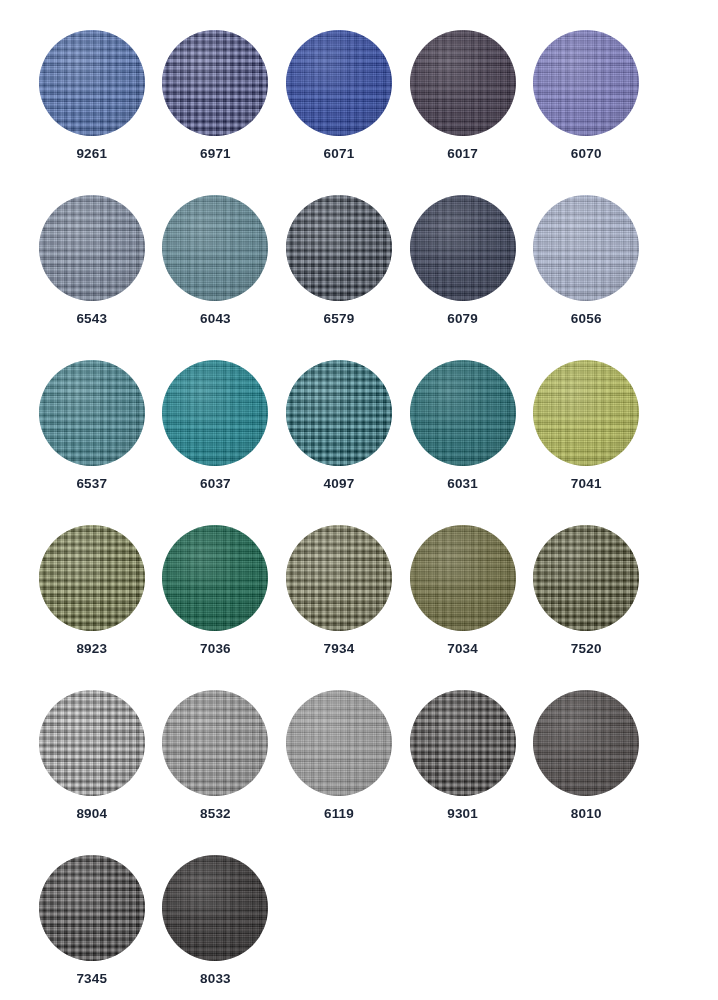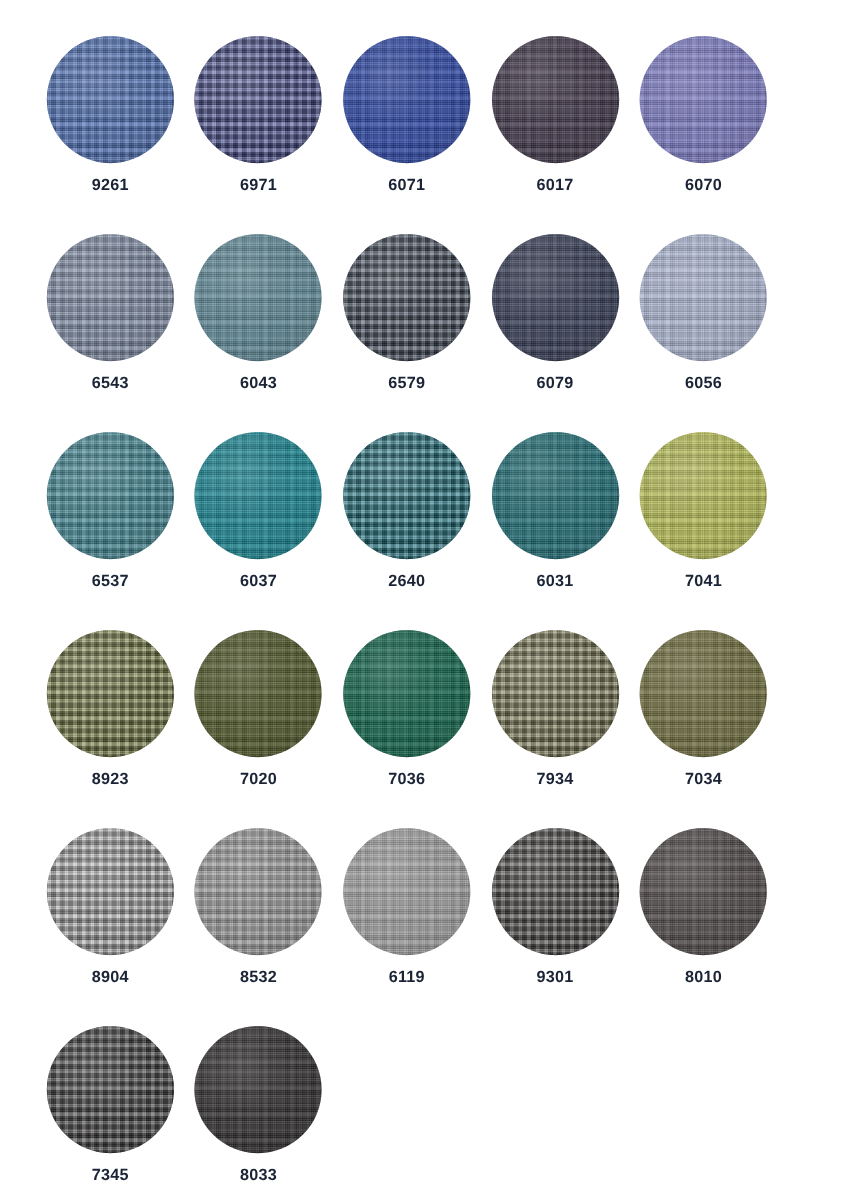--- a/index.html
+++ b/index.html
@@ -234,21 +234,21 @@
       </div>
       <div class="swatch-label">6037</div>
     </div>
     <div class="swatch-cell">
       <div class="swatch-disc" style="background-color: rgb(19, 112, 127); --hi: 0.3; --lo: 0.38;">
         <div class="weave weave-blocks"></div>
         <div class="weave weave-warp"></div>
         <div class="weave weave-thread"></div>
         <div class="weave weave-shade"></div>
       </div>
-      <div class="swatch-label">2640</div>
+      <div class="swatch-label">4097</div>
     </div>
     <div class="swatch-cell">
       <div class="swatch-disc" style="background-color: rgb(29, 106, 114); --hi: 0.085; --lo: 0.115;">
         <div class="weave weave-blocks"></div>
         <div class="weave weave-warp"></div>
         <div class="weave weave-thread"></div>
         <div class="weave weave-shade"></div>
       </div>
       <div class="swatch-label">6031</div>
     </div>
@@ -264,29 +264,20 @@
     <div class="swatch-cell">
       <div class="swatch-disc" style="background-color: rgb(121, 128, 63); --hi: 0.3; --lo: 0.38;">
         <div class="weave weave-blocks"></div>
         <div class="weave weave-warp"></div>
         <div class="weave weave-thread"></div>
         <div class="weave weave-shade"></div>
       </div>
       <div class="swatch-label">8923</div>
     </div>
     <div class="swatch-cell">
-      <div class="swatch-disc" style="background-color: rgb(77, 85, 39); --hi: 0.085; --lo: 0.115;">
-        <div class="weave weave-blocks"></div>
-        <div class="weave weave-warp"></div>
-        <div class="weave weave-thread"></div>
-        <div class="weave weave-shade"></div>
-      </div>
-      <div class="swatch-label">7020</div>
-    </div>
-    <div class="swatch-cell">
       <div class="swatch-disc" style="background-color: rgb(15, 97, 72); --hi: 0.085; --lo: 0.115;">
         <div class="weave weave-blocks"></div>
         <div class="weave weave-warp"></div>
         <div class="weave weave-thread"></div>
         <div class="weave weave-shade"></div>
       </div>
       <div class="swatch-label">7036</div>
     </div>
     <div class="swatch-cell">
       <div class="swatch-disc" style="background-color: rgb(125, 124, 82); --hi: 0.3; --lo: 0.38;">
@@ -300,20 +291,29 @@
     <div class="swatch-cell">
       <div class="swatch-disc" style="background-color: rgb(109, 107, 60); --hi: 0.085; --lo: 0.115;">
         <div class="weave weave-blocks"></div>
         <div class="weave weave-warp"></div>
         <div class="weave weave-thread"></div>
         <div class="weave weave-shade"></div>
       </div>
       <div class="swatch-label">7034</div>
     </div>
     <div class="swatch-cell">
+      <div class="swatch-disc" style="background-color: rgb(91, 92, 49); --hi: 0.3; --lo: 0.38;">
+        <div class="weave weave-blocks"></div>
+        <div class="weave weave-warp"></div>
+        <div class="weave weave-thread"></div>
+        <div class="weave weave-shade"></div>
+      </div>
+      <div class="swatch-label">7520</div>
+    </div>
+    <div class="swatch-cell">
       <div class="swatch-disc" style="background-color: rgb(179, 179, 179); --hi: 0.3; --lo: 0.38;">
         <div class="weave weave-blocks"></div>
         <div class="weave weave-warp"></div>
         <div class="weave weave-thread"></div>
         <div class="weave weave-shade"></div>
       </div>
       <div class="swatch-label">8904</div>
     </div>
     <div class="swatch-cell">
       <div class="swatch-disc" style="background-color: rgb(154, 154, 154); --hi: 0.17; --lo: 0.2;">

